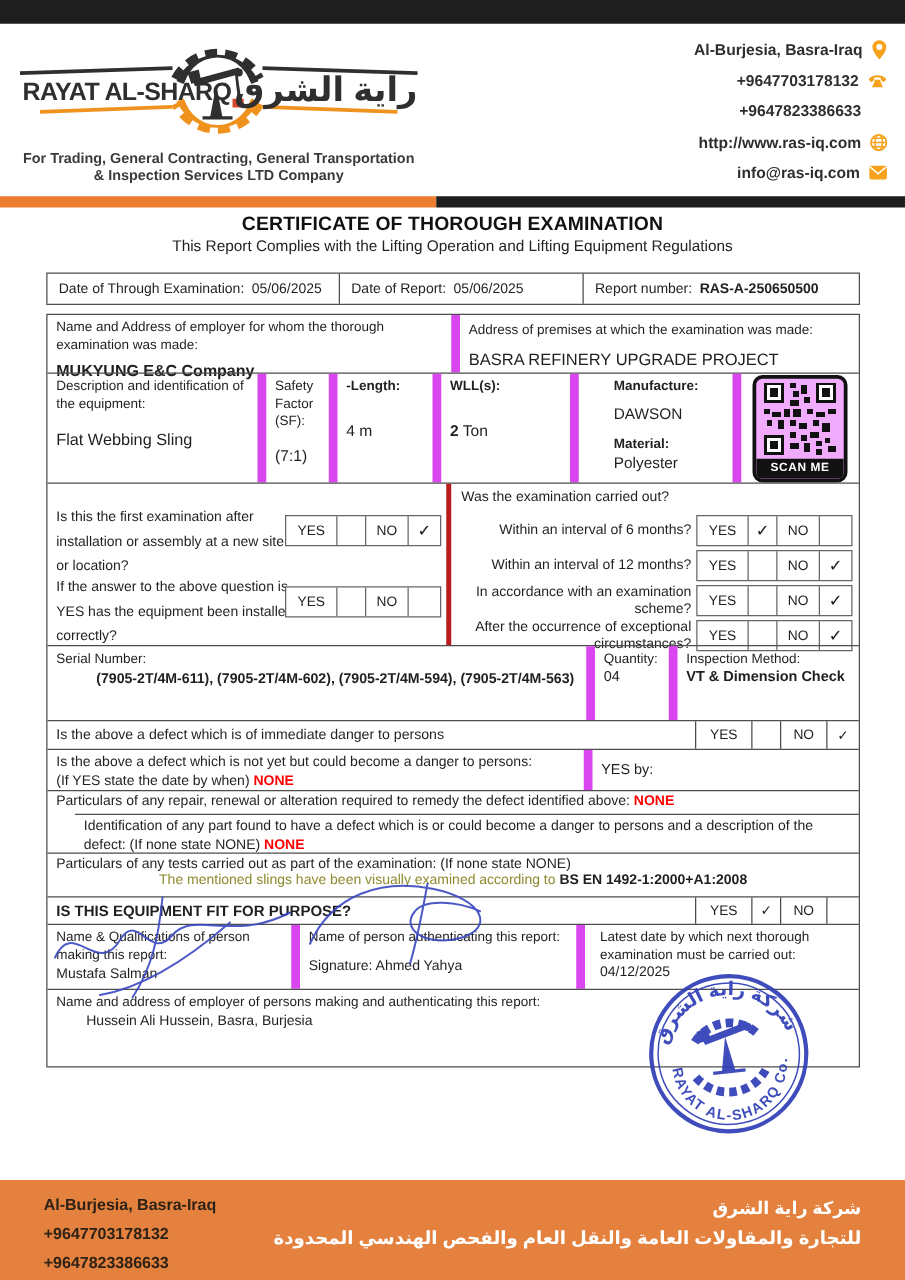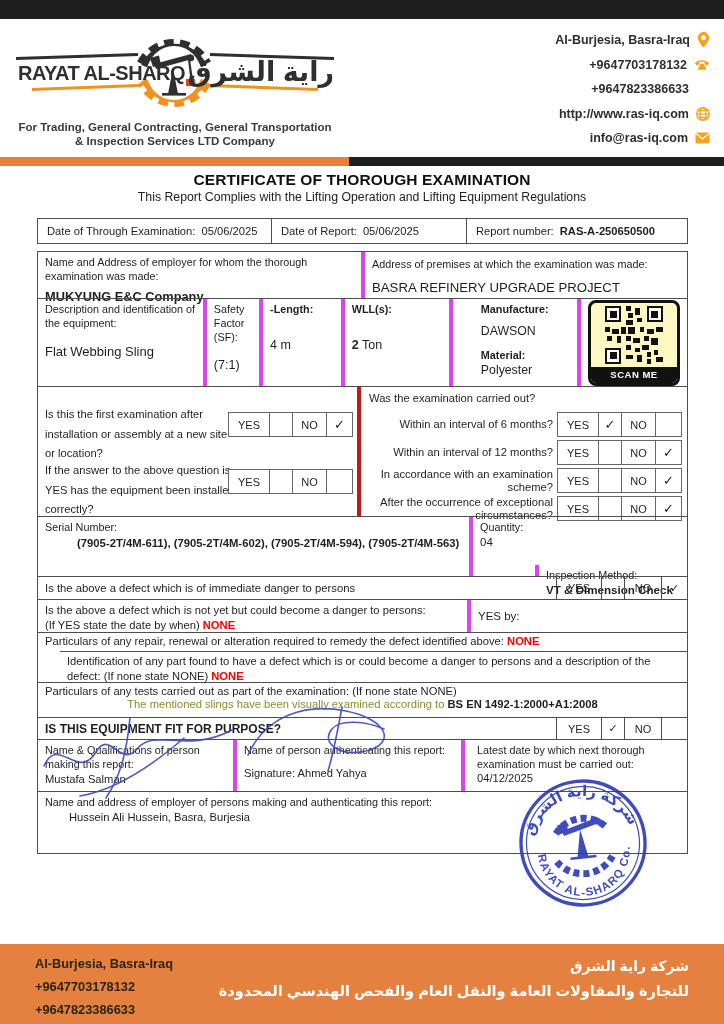--- a/index.html
+++ b/index.html
@@ -41,21 +41,21 @@
   .date-cell { display:flex; align-items:center; padding-left:9px; gap:6px; }
   .date-cell + .date-cell { border-left:1px solid #4d4d4d; }
   .dc1 { width:233px; } .dc2 { width:195px; } .dc3 { flex:1; }
   .date-val { font-weight:400; } .bold { font-weight:700; }
 
   .doc-table { left:37px; top:251px; width:651px; border:1px solid #4d4d4d; }
   .row { border-top:1px solid #4d4d4d; position:relative; }
   .row:first-child { border-top:none; }
   .flexrow { display:flex; }
   .cell { padding:3px 7px; }
-  .cell + .cell { border-left:4px solid #d946ef; }
+  .cell + .cell { border-left:7px solid #d946ef; }
   .lab { font-size:10.8px; line-height:1.3; }
   .val-lg { font-size:12.8px; font-weight:700; margin-top:6px; }
 
   .rowA { height:46px; }
   .rA1 { width:323px; } .rA2 { flex:1; padding-top:5px; }
   .rA2 .val-lg { margin-top:9px; font-weight:400; font-size:13.2px; }
 
   .rowB { height:88px; }
   .rB1 { width:168px; } .rB2 { width:57px; } .rB3 { width:83px; }
   .rB4 { width:110px; } .rB5 { width:130px;padding-left:28px; } .rB6 { flex:1; display:flex; align-items:center; justify-content:center; }
@@ -70,21 +70,21 @@
   .cbx > span { display:flex; align-items:center; justify-content:center; }
   .cbx > span + span { border-left:1px solid #666; }
   .cbx .cl { width:40px; } .cbx .cb { width:23px; } .cbx .cl2 { width:34px; } .cbx .cb2 { width:26px; }
   .mark { font-size:13px; font-weight:700; }
   .co-head { font-size:11.2px; margin-bottom:7px; }
   .co-row { display:flex; align-items:center; margin-bottom:1px; min-height:27px;text-align:right; }
   .co-text { flex:1; font-size:11.2px; line-height:1.15; padding-right:4px; }
   .co-row .cbx { flex:0 0 auto; }
 
   .rowD { height:60px; }
-  .rD1 { flex:1; } .rD2 { width:66px; } .rD3 { width:152px;margin-top:48px; }
+  .rD1 { flex:1; } .rD2 { width:66px; } .rD3 { width:152px; }
   .serial-val { font-size:11.3px; font-weight:700; margin:3px 0 0 32px; }
   .insp-val { font-size:11.6px; font-weight:700; margin-top:1px; }
 
   .rowE { height:23px; } .rowJ { height:22px; }
   .etext { flex:1; display:flex; align-items:center; padding:0 7px; font-size:11.3px; }
   .ecell { display:flex; align-items:center; justify-content:center; border-left:1px solid #4d4d4d; font-size:11px; }
   .el { width:45px; } .eb { width:23px; } .el2 { width:37px; } .eb2 { width:26px; }
   .fit-text { font-weight:700; font-size:12px; }
 
   .rowF { height:33px; }
@@ -105,22 +105,22 @@
 
   .rowL { height:62px; }
   .rL-val { font-size:11.2px; margin-top:2px;margin-left:24px; }
 
   
   .stamp { left:517px; top:777px; width:132px; height:132px; opacity:0.9; transform:rotate(-6deg); }
   .sig1 { left:34px; top:706px; width:212px; height:96px; }
   .sig2 { left:234px; top:699px; width:224px; height:74px; }
 
   
-  .qr-frame { width:92px; height:86px; border:3px solid #111; border-radius:8px;
-              display:flex; flex-direction:column; overflow:hidden; background:#fef9c3;text-align:center; }
+  .qr-frame { width:76px; height:86px; border:3px solid #111; border-radius:8px;
+              display:flex; flex-direction:column; overflow:hidden; background:#f0abfc;text-align:center; }
   .qr-img { flex:1; display:flex; align-items:center; justify-content:center; padding:2px; }
   .qr-label { height:16px; background:#111; color:#fff; font-size:9.5px; font-weight:700;
               display:flex; align-items:center; justify-content:center; letter-spacing:0.5px; }
 
   
   .footer { left:0; top:944px; width:724px; height:80px; background:#E4813E; }
   .f-left { position:absolute; left:35px; top:8px; font-size:12.8px; font-weight:700;
             color:#2d2215; line-height:23px; }
   .f-right { position:absolute; right:35px; top:10px; text-align:right; color:#ffffff;
              font-weight:700; direction:rtl; }

